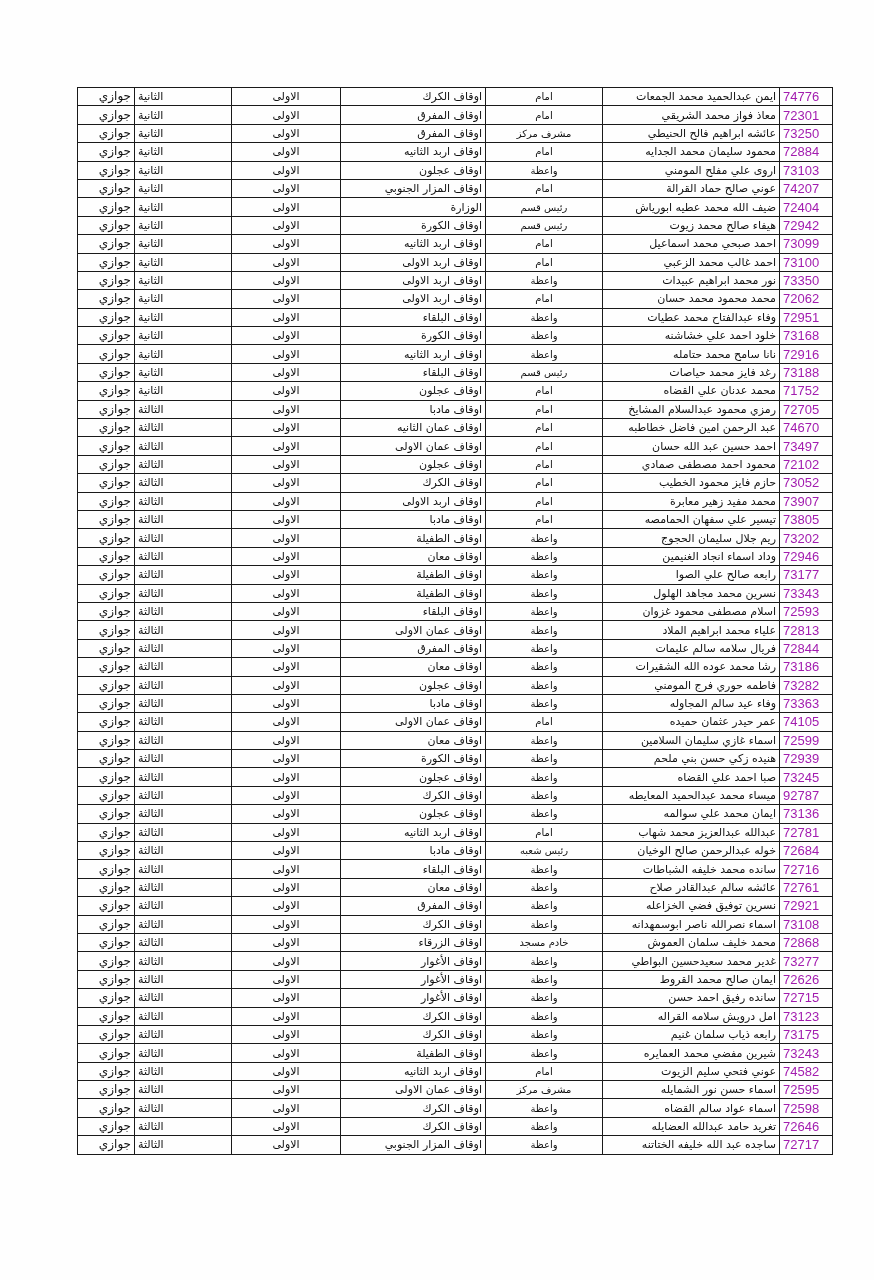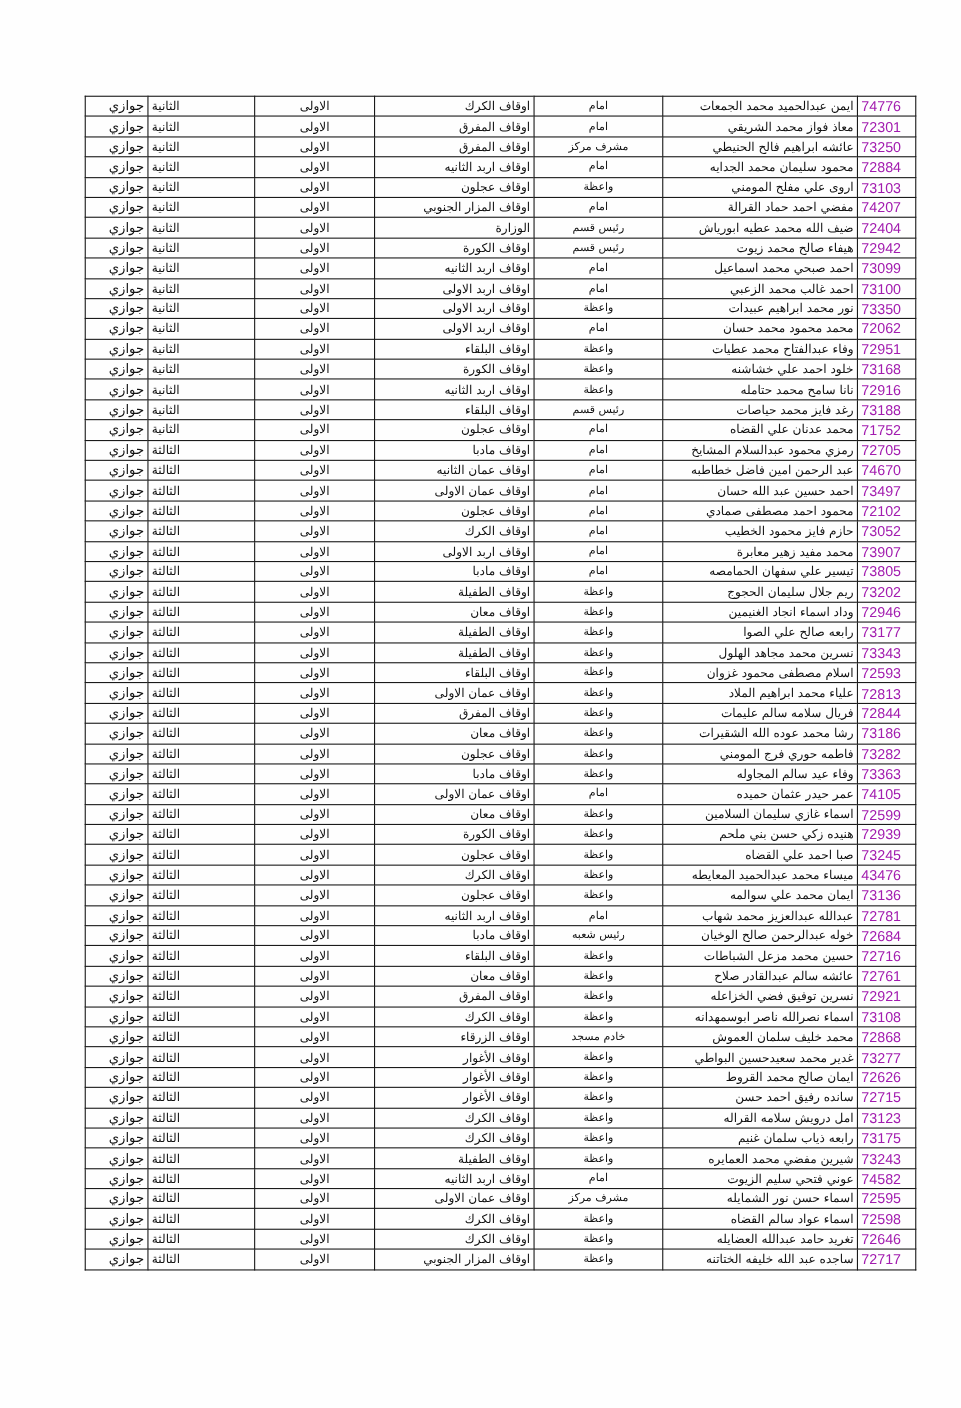--- a/index.html
+++ b/index.html
@@ -73,21 +73,21 @@
           <td class="c-id">73103</td>
           <td class="c-name">اروى علي مفلح المومني</td>
           <td class="c-role">واعظة</td>
           <td class="c-dir">اوقاف عجلون</td>
           <td class="c-level">الاولى</td>
           <td class="c-cat">الثانية</td>
           <td class="c-pass">جوازي</td>
         </tr>
         <tr>
           <td class="c-id">74207</td>
-          <td class="c-name">مفضي احمد حماد القرالة</td>
+          <td class="c-name">عوني صالح حماد القرالة</td>
           <td class="c-role">امام</td>
           <td class="c-dir">اوقاف المزار الجنوبي</td>
           <td class="c-level">الاولى</td>
           <td class="c-cat">الثانية</td>
           <td class="c-pass">جوازي</td>
         </tr>
         <tr>
           <td class="c-id">72404</td>
           <td class="c-name">ضيف الله محمد عطيه ابورياش</td>
           <td class="c-role">رئيس قسم</td>
@@ -369,21 +369,21 @@
         <tr>
           <td class="c-id">73245</td>
           <td class="c-name">صبا احمد علي القضاه</td>
           <td class="c-role">واعظة</td>
           <td class="c-dir">اوقاف عجلون</td>
           <td class="c-level">الاولى</td>
           <td class="c-cat">الثالثة</td>
           <td class="c-pass">جوازي</td>
         </tr>
         <tr>
-          <td class="c-id">43476</td>
+          <td class="c-id">92787</td>
           <td class="c-name">ميساء محمد عبدالحميد المعايطه</td>
           <td class="c-role">واعظة</td>
           <td class="c-dir">اوقاف الكرك</td>
           <td class="c-level">الاولى</td>
           <td class="c-cat">الثالثة</td>
           <td class="c-pass">جوازي</td>
         </tr>
         <tr>
           <td class="c-id">73136</td>
           <td class="c-name">ايمان محمد علي سوالمه</td>
@@ -406,21 +406,21 @@
           <td class="c-id">72684</td>
           <td class="c-name">خوله عبدالرحمن صالح الوخيان</td>
           <td class="c-role">رئيس شعبه</td>
           <td class="c-dir">اوقاف مادبا</td>
           <td class="c-level">الاولى</td>
           <td class="c-cat">الثالثة</td>
           <td class="c-pass">جوازي</td>
         </tr>
         <tr>
           <td class="c-id">72716</td>
-          <td class="c-name">حسين محمد مزعل الشباطات</td>
+          <td class="c-name">سانده محمد خليفه الشباطات</td>
           <td class="c-role">واعظة</td>
           <td class="c-dir">اوقاف البلقاء</td>
           <td class="c-level">الاولى</td>
           <td class="c-cat">الثالثة</td>
           <td class="c-pass">جوازي</td>
         </tr>
         <tr>
           <td class="c-id">72761</td>
           <td class="c-name">عائشه سالم عبدالقادر صلاح</td>
           <td class="c-role">واعظة</td>

